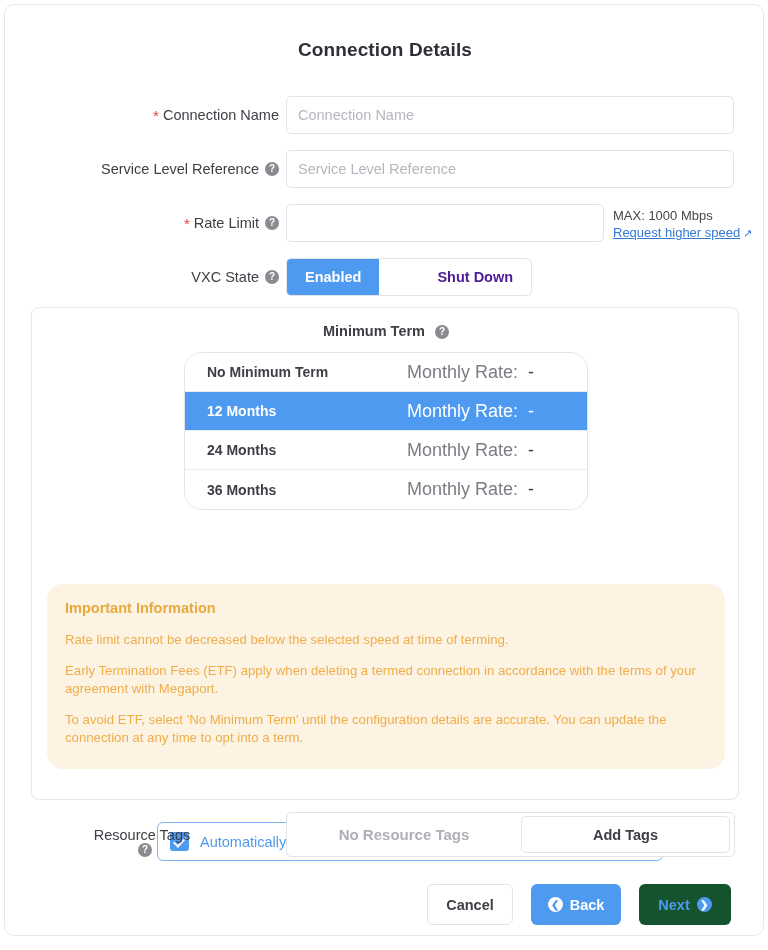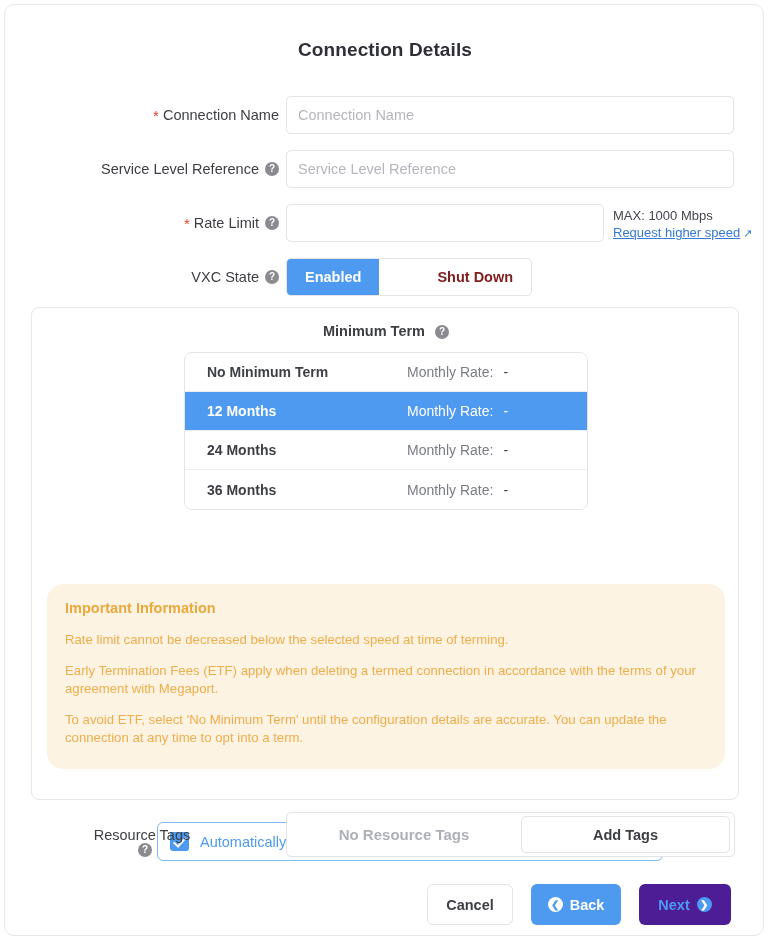--- a/index.html
+++ b/index.html
@@ -107,21 +107,21 @@
     overflow: hidden;
     background: #fff;
     gap: 40px;
   }
   .toggle div {
     display: flex; align-items: center; justify-content: center;
     font-size: 14.5px;
     padding: 0 18px;
     cursor: pointer;
     font-weight: bold;
-    color: #7f1d1d;
+    color: #4c1d95;
   }
   .toggle div.on {
     background: #4d9af0;
     color: #ffffff;
   }
 
   
   .panel {
     position: absolute;
     left: 26px; top: 302px;
@@ -138,41 +138,41 @@
     font-size: 14.5px;
     font-weight: bold;
     color: #3d3f45;
   }
 
   .term-list {
     position: absolute;
     left: 152px; top: 44px;
     width: 404px;
     border: 1px solid #e3e3e8;
-    border-radius: 8px;
+    border-radius: 18px;
     overflow: hidden;
   }
   .term-row {
     height: 39px;
     display: flex;
     align-items: center;
     border-bottom: 1px solid #ececf0;
     cursor: pointer;
     background: #fff;
   }
   .term-row:last-child { border-bottom: none; }
   .term-name {
     width: 222px;
     padding-left: 22px;
     font-size: 14px;
     font-weight: bold;
     color: #3d3f45;
   }
   .term-rate {
-    font-size: 14px;
+    font-size: 18px;
     color: #7b7d85;
   }
   .term-rate b { font-weight: normal; }
   .term-rate .val { margin-left: 10px; color: #3d3f45; }
   .term-row.sel { background: #4d9af0; }
   .term-row.sel .term-name { color: #ffffff; }
   .term-row.sel .term-rate,
   .term-row.sel .term-rate .val { color: #ffffff; }
 
   
@@ -292,21 +292,21 @@
     color: #3d3f45;
   }
   .btn-back {
     width: 90px;
     background: #4d9af0;
     color: #ffffff;
     gap: 7px;
   }
   .btn-next {
     width: 92px;
-    background: #4c1d95;
+    background: #14532d;
     color: #4d9af0;
     gap: 7px;
   }
   .circ {
     width: 15px; height: 15px;
     border-radius: 50%;
     display: inline-flex; align-items: center; justify-content: center;
     font-size: 10px;
     flex: 0 0 auto;
     line-height: 1;

